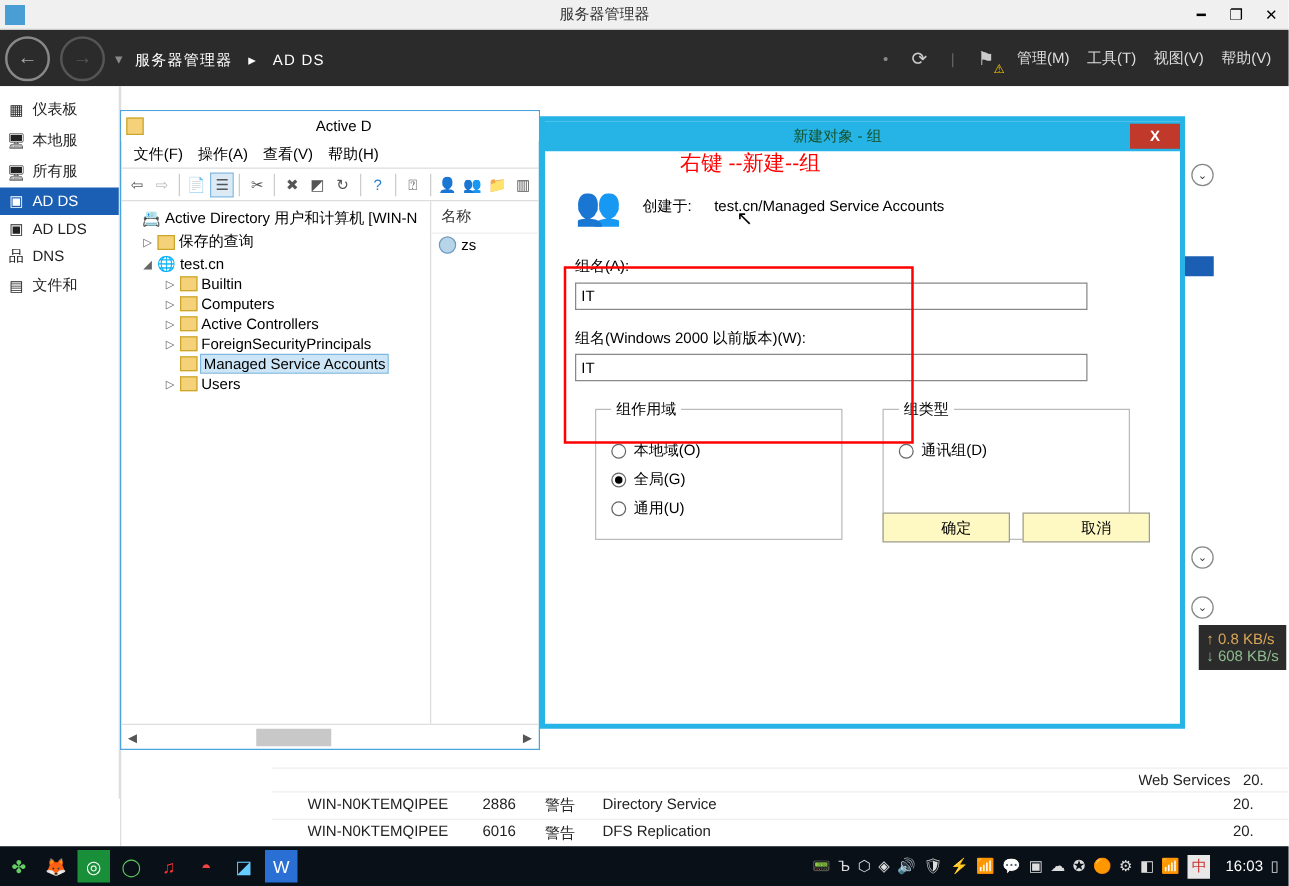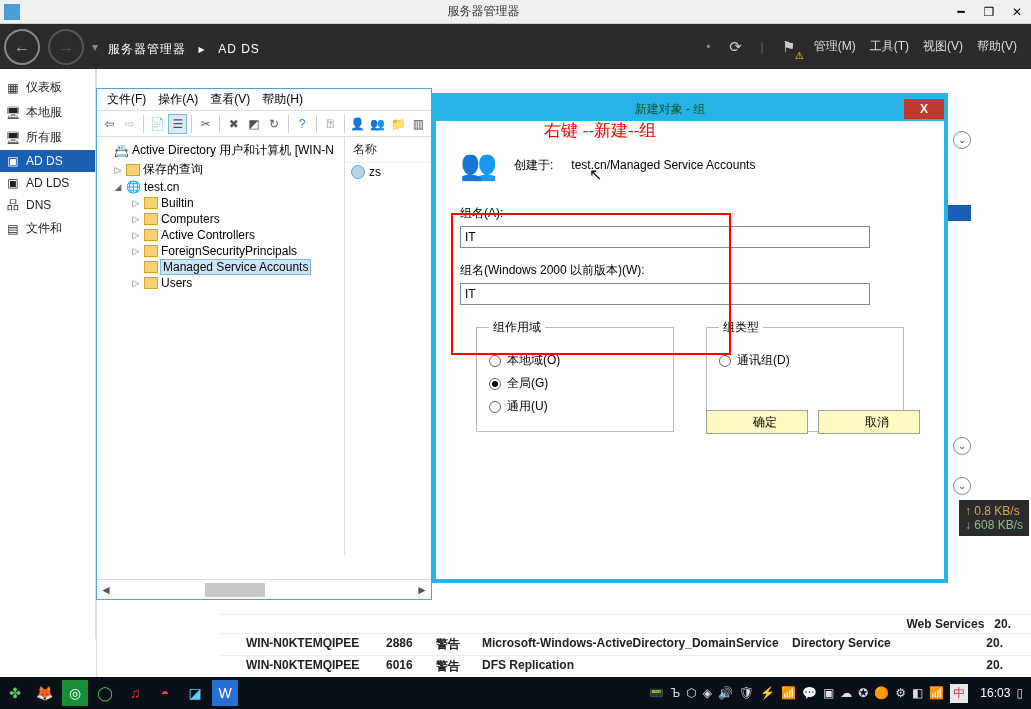--- a/index.html
+++ b/index.html
@@ -75,21 +75,21 @@
 
 
 .cursor { position:absolute; left:589px; top:165px; font-size:16px; color:#000; pointer-events:none; }
 
 
 .netspeed { position:absolute; right:2px; top:500px; background:#2b2b2b; color:#8fbc8f; padding:4px 6px; font-family:monospace; font-size:11px; line-height:14px; }
 .netspeed .up { color:#d8a657; }
 
 
 .events { position:absolute; left:218px; right:0; bottom:32px; }
-.events .r { display:flex; gap:10px; padding:2px 28px 2px 28px; color:#222; border-top:1px solid #eee;font-weight:bold; }
+.events .r { display:flex; gap:10px; padding:2px 28px 2px 28px; color:#222; border-top:1px solid #eee; }
 .events .r span { white-space:nowrap; overflow:hidden; }
 .events .r0 { justify-content:flex-end; padding-right:20px; }
 
 
 .taskbar { position:absolute; left:0; right:0; bottom:0; height:32px; background:#0a1018; display:flex; align-items:center; }
 .taskbar .app { width:26px; height:26px; margin:0 2px; display:flex; align-items:center; justify-content:center; color:#9cc; font-size:14px; }
 .taskbar .spacer { flex:1; }
 .taskbar .sys { display:flex; align-items:center; gap:6px; padding-right:8px; color:#ddd; }
 .taskbar .clock { color:#fff; margin-left:6px; }
 .right-panel-bg { position:absolute; left:96px; right:0; top:69px; bottom:32px; background:#fff; border-left:1px solid #ddd; }
@@ -161,20 +161,24 @@
         <span>DNS</span>
       </div>
     <div class="li">
         <span class="ic">▤</span>
         <span>文件和</span>
       </div>
   </div>
 </div>
 
 <div class="ad-window">
+  <div class="ad-title">
+    <div style="width:14px;height:14px;background:#f5d27a;border:1px solid #cca52b"></div>
+    <div class="t">Active D</div>
+  </div>
   <div class="ad-menus">
     <span>文件(F)</span>
     <span>操作(A)</span>
     <span>查看(V)</span>
     <span>帮助(H)</span>
   </div>
   <div class="ad-toolbar">
     <div class="tb-ic">⇦</div>
     <div class="tb-ic" style="color:#bbb">⇨</div>
     <div class="tb-sep"></div>
@@ -322,21 +326,20 @@
 <div class="events">
   <div class="r r0">
     <span style="flex:1"></span>
       <span>Web Services</span>
       <span>20.</span>
   </div>
   <div class="r">
     <span style="width:130px">WIN-N0KTEMQIPEE</span>
     <span style="width:40px">2886</span>
     <span style="width:36px">警告</span>
-    <span style="width:300px">Microsoft-Windows-ActiveDirectory_DomainService</span>
     <span style="width:120px">Directory Service</span>
     <span style="flex:1"></span>
     <span>20.</span>
   </div>
   <div class="r">
     <span style="width:130px">WIN-N0KTEMQIPEE</span>
     <span style="width:40px">6016</span>
     <span style="width:36px">警告</span>
     <span style="width:120px">DFS Replication</span>
     <span style="flex:1"></span>

